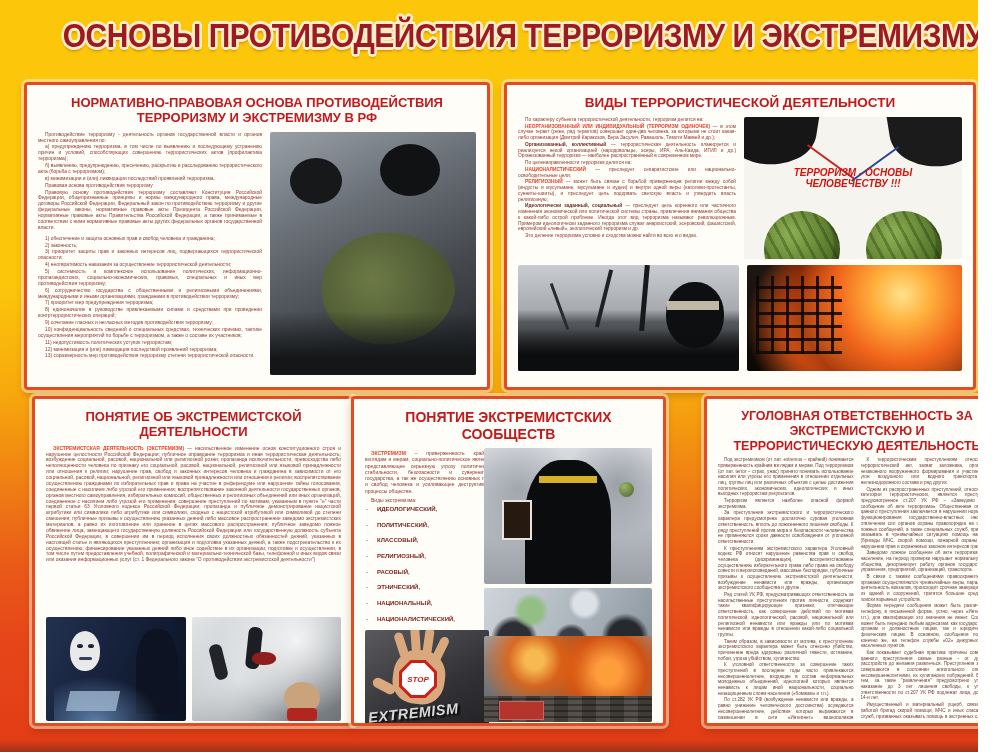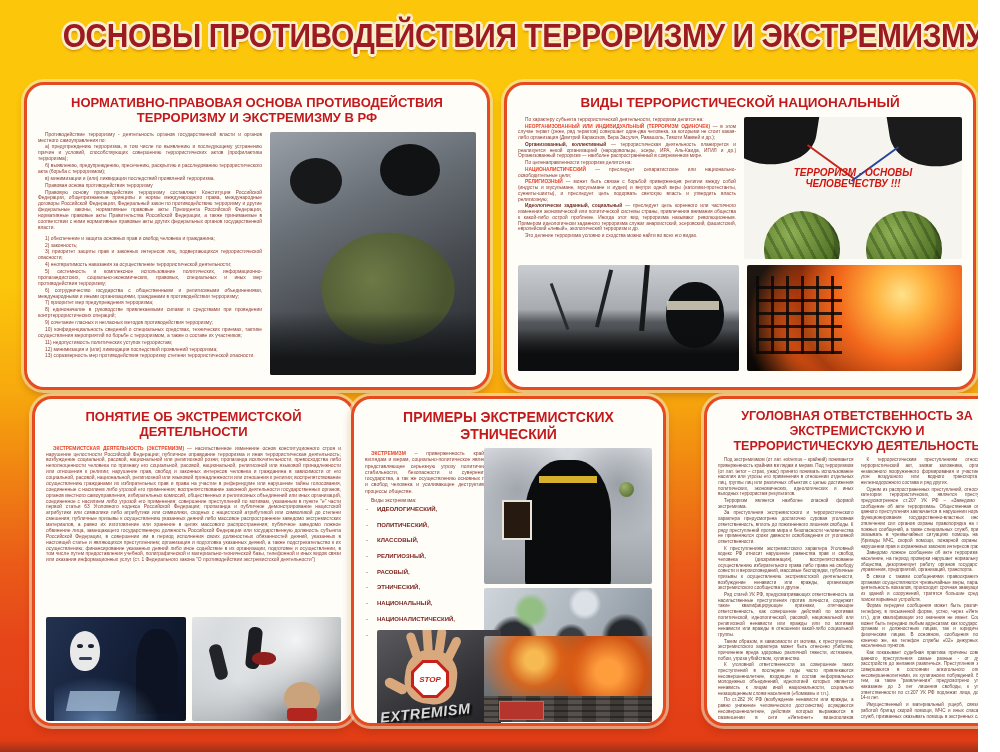--- a/index.html
+++ b/index.html
@@ -5,21 +5,21 @@
   html,body{margin:0;padding:0;}
   body{font-family:"Liberation Sans",sans-serif;}
   .poster{position:relative;width:968px;height:752px;overflow:hidden;
     background:linear-gradient(180deg,#fcc60a 0%,#fcc60a 38%,#f7a90d 52%,#f08013 64%,#ea5b18 75%,#e6461a 85%,#e23c15 100%);padding-left:10px;}
   .poster::after{content:"";position:absolute;left:0;bottom:0;width:100%;height:12px;
     background:linear-gradient(rgba(90,40,30,0),rgba(90,40,30,.5));pointer-events:none;}
   .title{position:absolute;top:16px;left:0;width:100%;text-align:center;margin:0;
     font-size:34px;font-weight:bold;color:#9c1b22;letter-spacing:-.5px;white-space:nowrap;}
   .title span{display:inline-block;transform:scaleX(.88);
     text-shadow:-2px -2px 0 #fbeec9,2px -2px 0 #fbeec9,-2px 2px 0 #fbeec9,2px 2px 0 #fbeec9,0 -3px 0 #fbeec9,0 3px 0 #fbeec9,-3px 0 0 #fbeec9,3px 0 0 #fbeec9,0 4px 3px rgba(120,30,0,.4);}
-  .panel{position:absolute;background:#fffdf8;border:3px solid #e54a20;border-radius:20px;
+  .panel{position:absolute;background:#fffdf8;border:3px solid #e54a20;border-radius:4px;
     box-shadow:0 0 0 3px rgba(252,240,205,.55),0 5px 9px rgba(110,25,0,.3);
     padding:8px 11px;box-sizing:border-box;overflow:hidden;}
   .panel h2{margin:2px 0 6px;text-align:center;color:#c3191d;font-weight:bold;line-height:1.18;}
   #p-legal{left:24px;top:82px;width:466px;height:308px;}
   #p-types{left:504px;top:82px;width:472px;height:308px;}
   #p-concept{left:32px;top:396px;width:323px;height:330px;}
   #p-examples{left:351px;top:396px;width:315px;height:330px;}
   #p-criminal{left:670px;top:396px;width:306px;height:330px;margin-left:34px;}
   #p-legal h2,#p-concept h2{font-size:13px;}
   #p-types h2{font-size:13.5px;}
@@ -108,21 +108,21 @@
   .ph-masked .hb{left:50%;top:28px;transform:translateX(-50%);width:58px;height:7px;background:#d8b12c;}
   .ph-masked .stn{right:18px;top:34px;width:15px;height:15px;background:radial-gradient(circle at 35% 30%,#9fb36a,#49602c);border-radius:50%;}
   .ph-masked .bk{left:18px;top:52px;width:26px;height:36px;background:#26190f;border:2px solid #e8e4da;}
   .ph-crowd{position:absolute;right:0;top:140px;width:168px;height:60px;background:
     radial-gradient(circle at 28% 38%,rgba(140,190,120,.85) 0 9%,rgba(0,0,0,0) 14%),
     radial-gradient(circle at 60% 26%,rgba(225,230,235,.9) 0 10%,rgba(0,0,0,0) 15%),
     radial-gradient(circle at 18% 85%,#2c2f33 0 11%,rgba(0,0,0,0) 16%),
     radial-gradient(circle at 52% 88%,#3a3d42 0 12%,rgba(0,0,0,0) 17%),
     radial-gradient(circle at 84% 82%,#26292d 0 11%,rgba(0,0,0,0) 16%),
     linear-gradient(120deg,#cfd5da,#a7b0b8 62%,#8a949c);}
-  .ph-stophand{position:absolute;left:12px;bottom:4px;width:124px;height:96px;background:linear-gradient(150deg,#5a5a5e,#323236 62%,#232327);}
+  .ph-stophand{position:absolute;left:0;bottom:4px;width:124px;height:96px;background:linear-gradient(150deg,#5a5a5e,#323236 62%,#232327);}
   .ph-stophand .palm{left:28px;top:20px;width:52px;height:54px;background:#d9a87d;border-radius:45% 45% 42% 42%;transform:rotate(8deg);}
   .ph-stophand .fg1,.ph-stophand .fg2,.ph-stophand .fg3,.ph-stophand .fg4,.ph-stophand .th{width:9px;height:27px;background:#d9a87d;border-radius:5px;}
   .ph-stophand .fg1{left:32px;top:2px;transform:rotate(-18deg);}
   .ph-stophand .fg2{left:46px;top:-4px;transform:rotate(-4deg);}
   .ph-stophand .fg3{left:59px;top:-2px;transform:rotate(8deg);}
   .ph-stophand .fg4{left:71px;top:6px;transform:rotate(26deg);}
   .ph-stophand .th{left:14px;top:44px;width:10px;height:24px;transform:rotate(-62deg);}
   .ph-stophand .oct{left:34px;top:30px;width:38px;height:38px;background:#c8201a;
     clip-path:polygon(30% 0,70% 0,100% 30%,100% 70%,70% 100%,30% 100%,0 70%,0 30%);
     display:flex;align-items:center;justify-content:center;}
@@ -177,21 +177,21 @@
       <div class="photo ph-arrest">
         <i class="h1"></i>
         <i class="h2"></i>
         <i class="camo"></i>
         <i class="shade"></i>
       </div>
     </div>
   </section>
 
   <section class="panel" id="p-types">
-    <h2>ВИДЫ ТЕРРОРИСТИЧЕСКОЙ НАЦИОНАЛЬНЫЙ</h2>
+    <h2>ВИДЫ ТЕРРОРИСТИЧЕСКОЙ ДЕЯТЕЛЬНОСТИ</h2>
     <div class="types-top">
       <div class="types-text txt">
           <p>По характеру субъекта террористической деятельности, терроризм делится на:</p>
           <p><span class="lead">НЕОРГАНИЗОВАННЫЙ ИЛИ ИНДИВИДУАЛЬНЫЙ (ТЕРРОРИЗМ ОДИНОЧЕК)</span> — в этом случае теракт (реже, ряд терактов) совершает один-два человека, за которыми не стоит какая-либо организация (Дмитрий Каракозов, Вера Засулич, Равашоль, Тимоти Маквей и др.);</p>
           <p><span class="leadDark">Организованный, коллективный</span> — террористическая деятельность планируется и реализуется некой организацией (народовольцы, эсеры, ИРА, Аль-Каида, ИГИЛ и др.) Организованный терроризм — наиболее распространённый в современном мире.</p>
           <p>По целенаправленности терроризм делится на:</p>
           <p><span class="lead">НАЦИОНАЛИСТИЧЕСКИЙ</span> — преследует сепаратистские или национально-освободительные цели;</p>
           <p><span class="lead">РЕЛИГИОЗНЫЙ</span> — может быть связан с борьбой приверженцев религии между собой (индусты и мусульмане, мусульмане и иудеи) и внутри одной веры (католики-протестанты, сунниты-шииты), и преследует цель подорвать светскую власть и утвердить власть религиозную;</p>
           <p><span class="leadDark">Идеологически заданный, социальный</span> — преследует цель коренного или частичного изменения экономической или политической системы страны, привлечения внимания общества к какой-либо острой проблеме. Иногда этот вид терроризма называют революционным. Примером идеологически заданного терроризма служат анархистский, эсеровский, фашистский, европейский «левый», экологический терроризм и др.</p>
           <p>Это деление терроризма условно и сходства можно найти во всех его видах.</p>
@@ -240,21 +240,21 @@
         <i class="f1"></i>
         <i class="f2"></i>
         <i class="cap"></i>
         <i class="hd"></i>
         <i class="rm"></i>
       </div>
     </div>
   </section>
 
   <section class="panel" id="p-examples">
-    <h2>ПРИМЕРЫ ЭКСТРЕМИСТСКИХ ЭТНИЧЕСКИЙ</h2>
+    <h2>ПОНЯТИЕ ЭКСТРЕМИСТСКИХ СООБЩЕСТВ</h2>
     <div class="ex-body">
       <div class="ex-text">
         <div>
             <p><span class="lead">ЭКСТРЕМИЗМ</span> – приверженность крайним взглядам и мерам, социально-политическое явление, представляющее серьезную угрозу политической стабильности, безопасности и суверенитету государства, а так же осуществлению основных прав и свобод человека и усиливающее деструктивные процессы обществе.</p>
             <p>Виды экстремизма:</p>
           </div>
         <ul class="ex-types">
             <li>ИДЕОЛОГИЧЕСКИЙ,</li>
             <li>ПОЛИТИЧЕСКИЙ,</li>
             <li>КЛАССОВЫЙ,</li>

